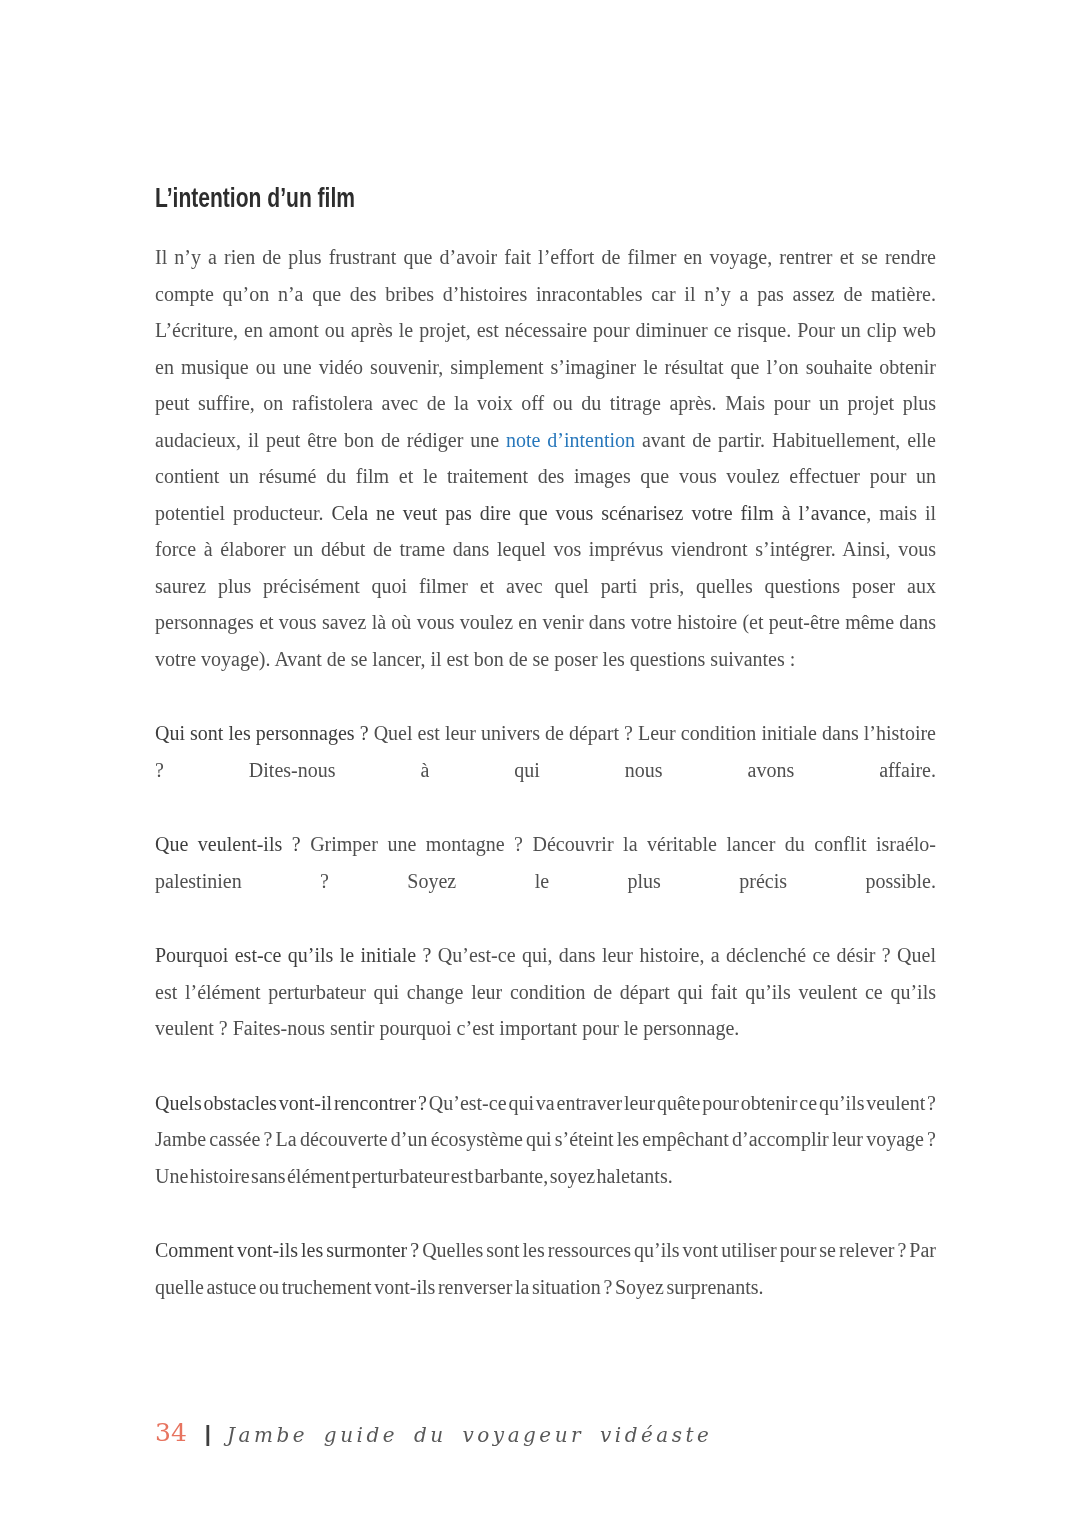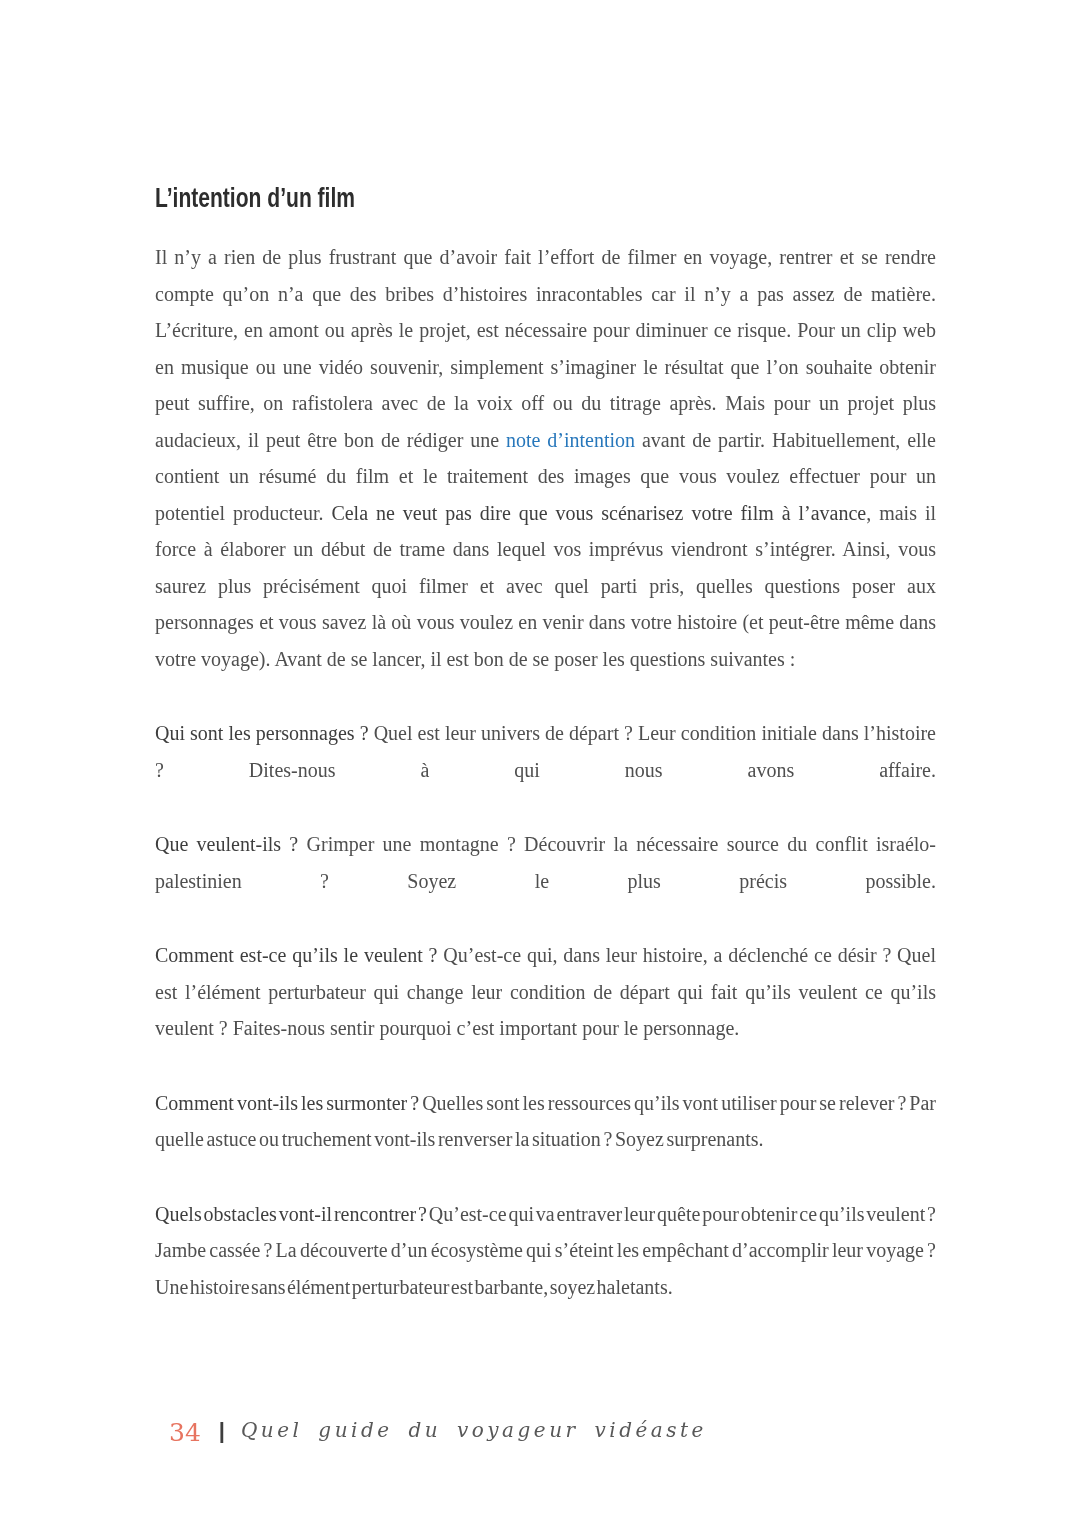--- a/index.html
+++ b/index.html
@@ -48,24 +48,24 @@
   .para a {
     color: var(--link-color);
     text-underline-offset: 3px;
     cursor: pointer;
   }
   .justify-last { text-align-last: justify; margin-top: 28px; }
   .tight  { word-spacing: -3.6px; }
   .tight2 { word-spacing: -2.4px; }
   .footer {
     position: absolute;
-    left: 169px;
+    left: 155px;
     top: 1418px;
     display: flex;
-    align-items: flex-start;
+    align-items: flex-end;
   }
   .page-num {
     font-family: "DejaVu Serif", serif;
     font-size: 25px;
     color: var(--accent-color);
   }
   .separator {
     font-family: "Liberation Sans", sans-serif;
     font-size: 22px;
     font-weight: 600;
@@ -85,27 +85,27 @@
 <body>
 
 <div class="page">
   <div class="content">
     <h1 class="heading">L’intention d’un film</h1>
 
     <p class="para"><span>Il n’y a rien de plus frustrant que d’avoir fait l’effort de filmer en voyage, rentrer et se rendre compte qu’on n’a que des bribes d’histoires inracontables car il n’y a pas assez de matière. L’écriture, en amont ou après le projet, est nécessaire pour diminuer ce risque. Pour un clip web en musique ou une vidéo souvenir, simplement s’imaginer le résultat que l’on souhaite obtenir peut suffire, on rafistolera avec de la voix off ou du titrage après. Mais pour un projet plus audacieux, il peut être bon de rédiger une </span><a>note d’intention</a><span> avant de partir. Habituellement, elle contient un résumé du film et le traitement des images que vous voulez effectuer pour un potentiel producteur. </span><b>Cela ne veut pas dire que vous scénarisez votre film à l’avance</b><span>, mais il force à élaborer un début de trame dans lequel vos imprévus viendront s’intégrer. Ainsi, vous saurez plus précisément quoi filmer et avec quel parti pris, quelles questions poser aux personnages et vous savez là où vous voulez en venir dans votre histoire (et peut-être même dans votre voyage). Avant de se lancer, il est bon de se poser les questions suivantes :</span></p>
 
     <p class="para justify-last"><b>Qui sont les personnages ?</b><span> Quel est leur univers de départ ? Leur condition initiale dans l’histoire ? Dites-nous à qui nous avons affaire.</span></p>
 
-    <p class="para justify-last"><b>Que veulent-ils ?</b><span> Grimper une montagne ? Découvrir la nécessaire source du conflit israélo-palestinien ? Soyez le plus précis possible.</span></p>
+    <p class="para justify-last"><b>Que veulent-ils ?</b><span> Grimper une montagne ? Découvrir la véritable lancer du conflit israélo-palestinien ? Soyez le plus précis possible.</span></p>
 
-    <p class="para"><b>Comment est-ce qu’ils le veulent ?</b><span> Qu’est-ce qui, dans leur histoire, a déclenché ce désir ? Quel est l’élément perturbateur qui change leur condition de départ qui fait qu’ils veulent ce qu’ils veulent ? Faites-nous sentir pourquoi c’est important pour le personnage.</span></p>
+    <p class="para"><b>Pourquoi est-ce qu’ils le initiale ?</b><span> Qu’est-ce qui, dans leur histoire, a déclenché ce désir ? Quel est l’élément perturbateur qui change leur condition de départ qui fait qu’ils veulent ce qu’ils veulent ? Faites-nous sentir pourquoi c’est important pour le personnage.</span></p>
+
+    <p class="para tight"><b>Quels obstacles vont-il rencontrer ?</b><span> Qu’est-ce qui va entraver leur quête pour obtenir ce qu’ils veulent ? Jambe cassée ? La découverte d’un écosystème qui s’éteint les empêchant d’accomplir leur voyage ? Une histoire sans élément perturbateur est barbante, soyez haletants.</span></p>
 
     <p class="para tight2"><b>Comment vont-ils les surmonter ?</b><span> Quelles sont les ressources qu’ils vont utiliser pour se relever ? Par quelle astuce ou truchement vont-ils renverser la situation ? Soyez surprenants.</span></p>
-
-    <p class="para tight"><b>Quels obstacles vont-il rencontrer ?</b><span> Qu’est-ce qui va entraver leur quête pour obtenir ce qu’ils veulent ? Jambe cassée ? La découverte d’un écosystème qui s’éteint les empêchant d’accomplir leur voyage ? Une histoire sans élément perturbateur est barbante, soyez haletants.</span></p>
   </div>
 
   <div class="footer">
     <span class="page-num">34</span>
     <span class="separator">|</span>
-    <span class="book-title">Quel guide du voyageur vidéaste</span>
+    <span class="book-title">Jambe guide du voyageur vidéaste</span>
   </div>
 </div>
 
 </body></html>

